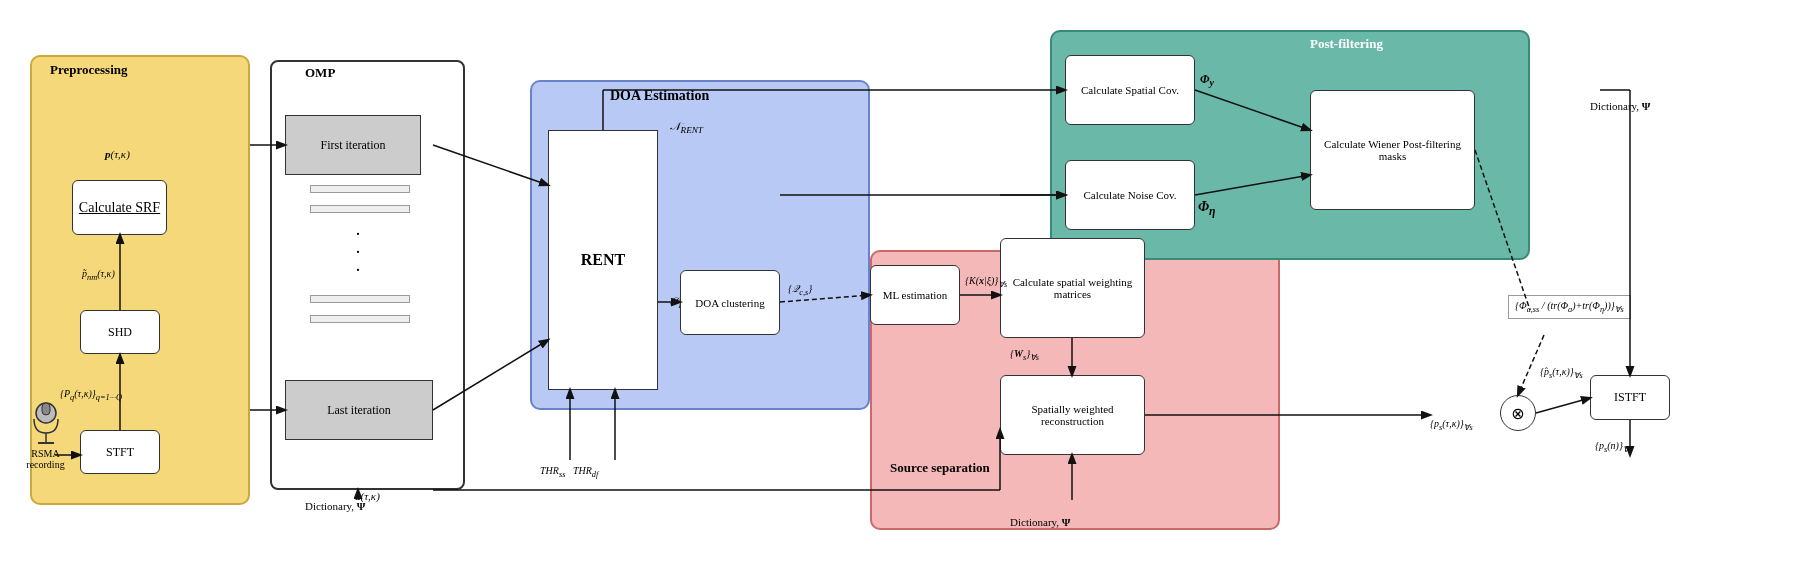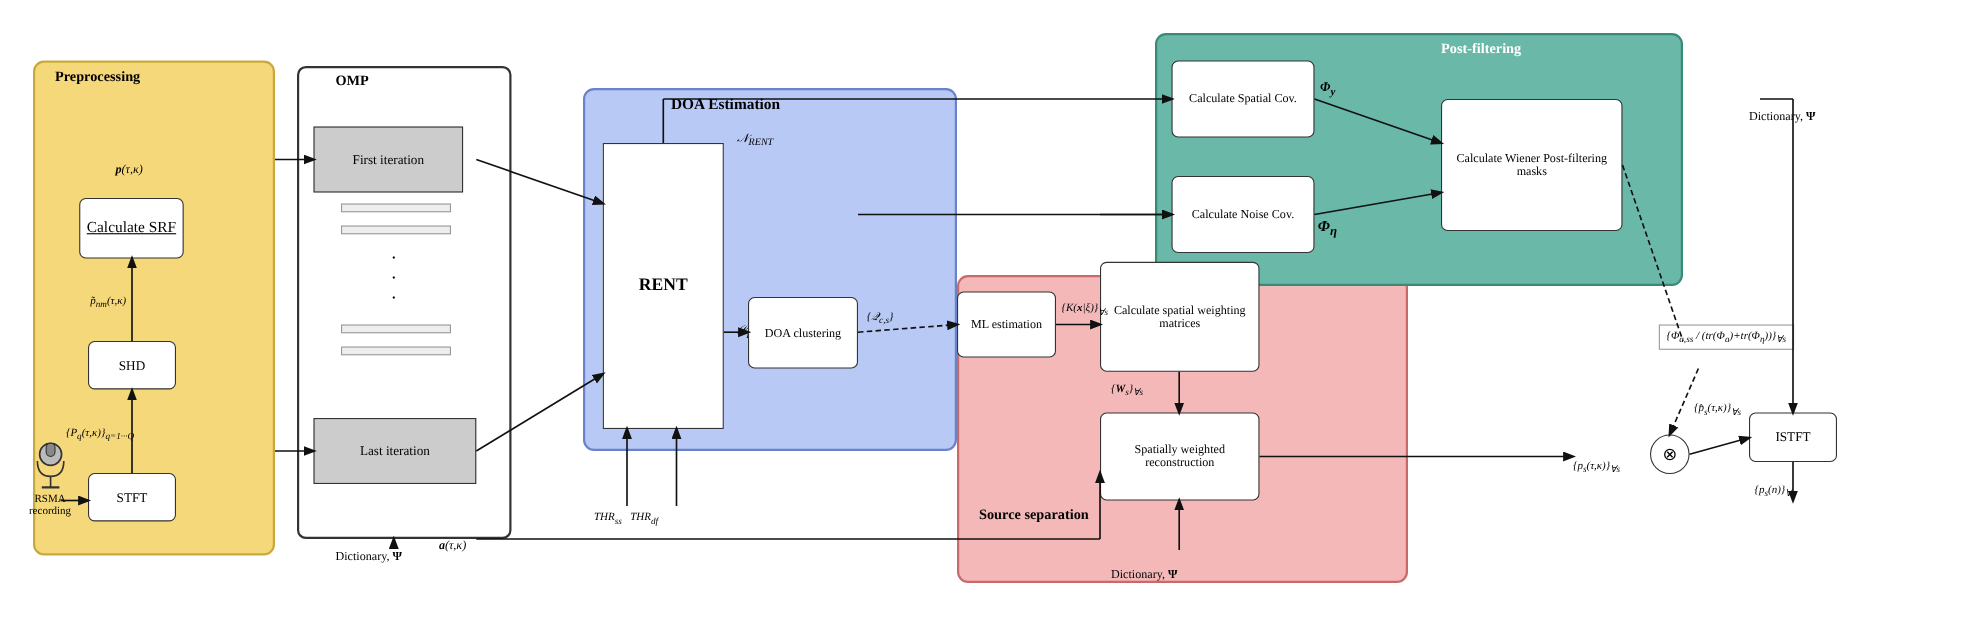--- a/index.html
+++ b/index.html
@@ -158,21 +158,21 @@
   </div>
 
   <div style="position:absolute;top:500px;left:305px;font-size:11px;">
     Dictionary, <b>Ψ</b>
   </div>
 
   <div style="position:absolute;top:465px;left:540px;font-size:10px;font-style:italic;">
     THR<sub>ss</sub> &nbsp; THR<sub>df</sub>
   </div>
 
-  <div style="position:absolute;top:490px;left:355px;font-size:11px;font-style:italic;padding-left:44px;">
+  <div style="position:absolute;top:490px;left:355px;font-size:11px;font-style:italic;">
     <b>a</b>(τ,κ)
   </div>
 
   <div class="box" style="top:130px;left:548px;width:110px;height:260px;background:#fff;">
     <span style="font-size:16px;font-weight:bold;">RENT</span>
   </div>
 
   <div style="position:absolute;top:120px;left:670px;font-size:11px;font-style:italic;">
     𝒩<sub>RENT</sub>
   </div>

